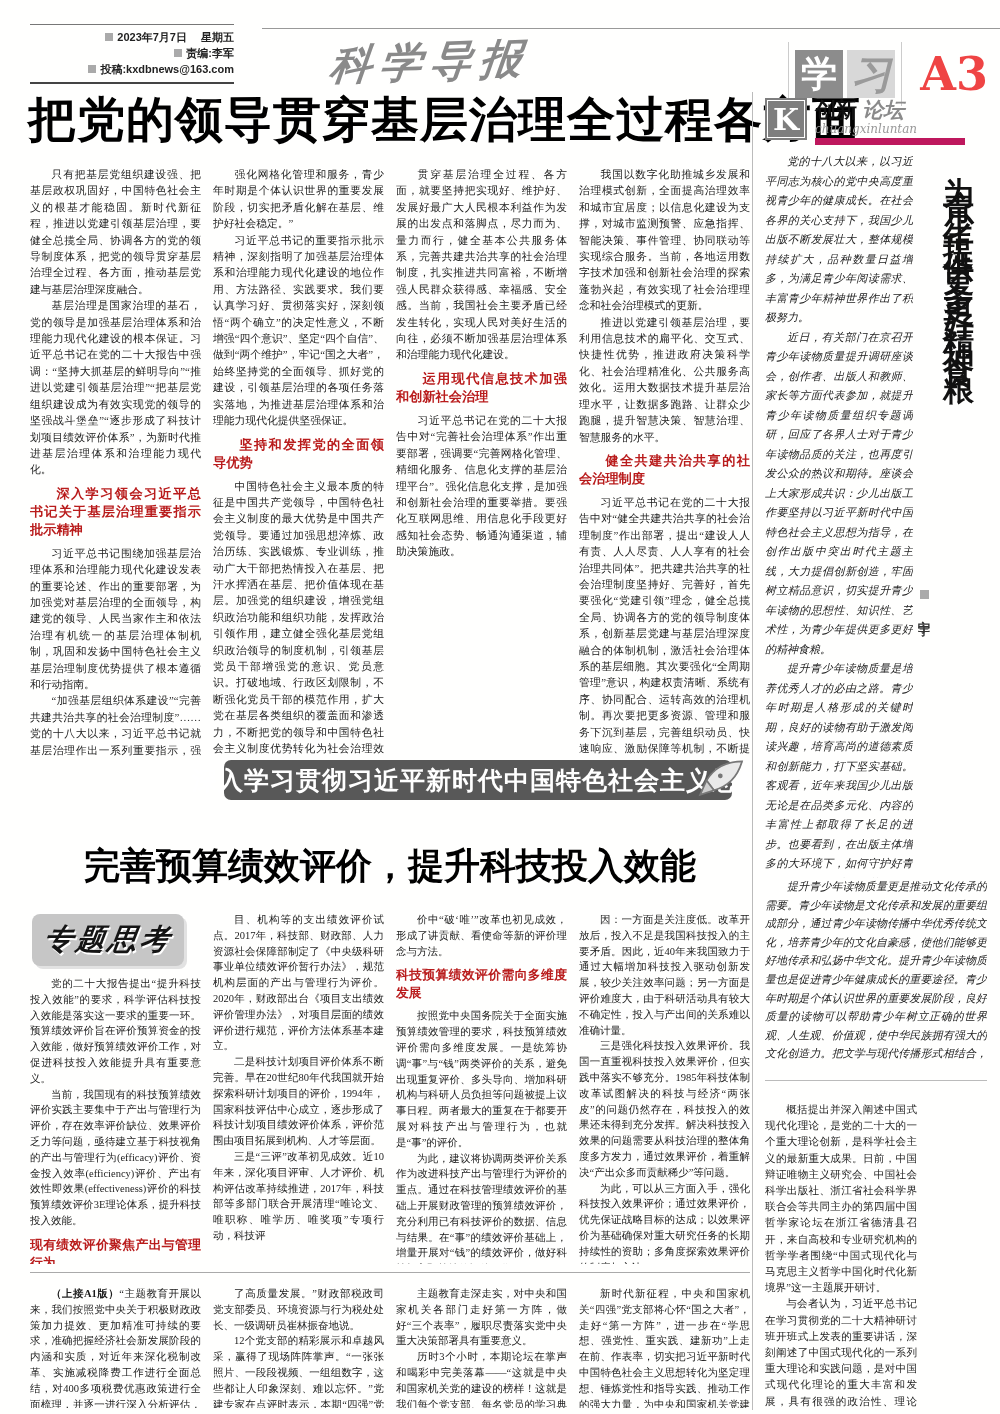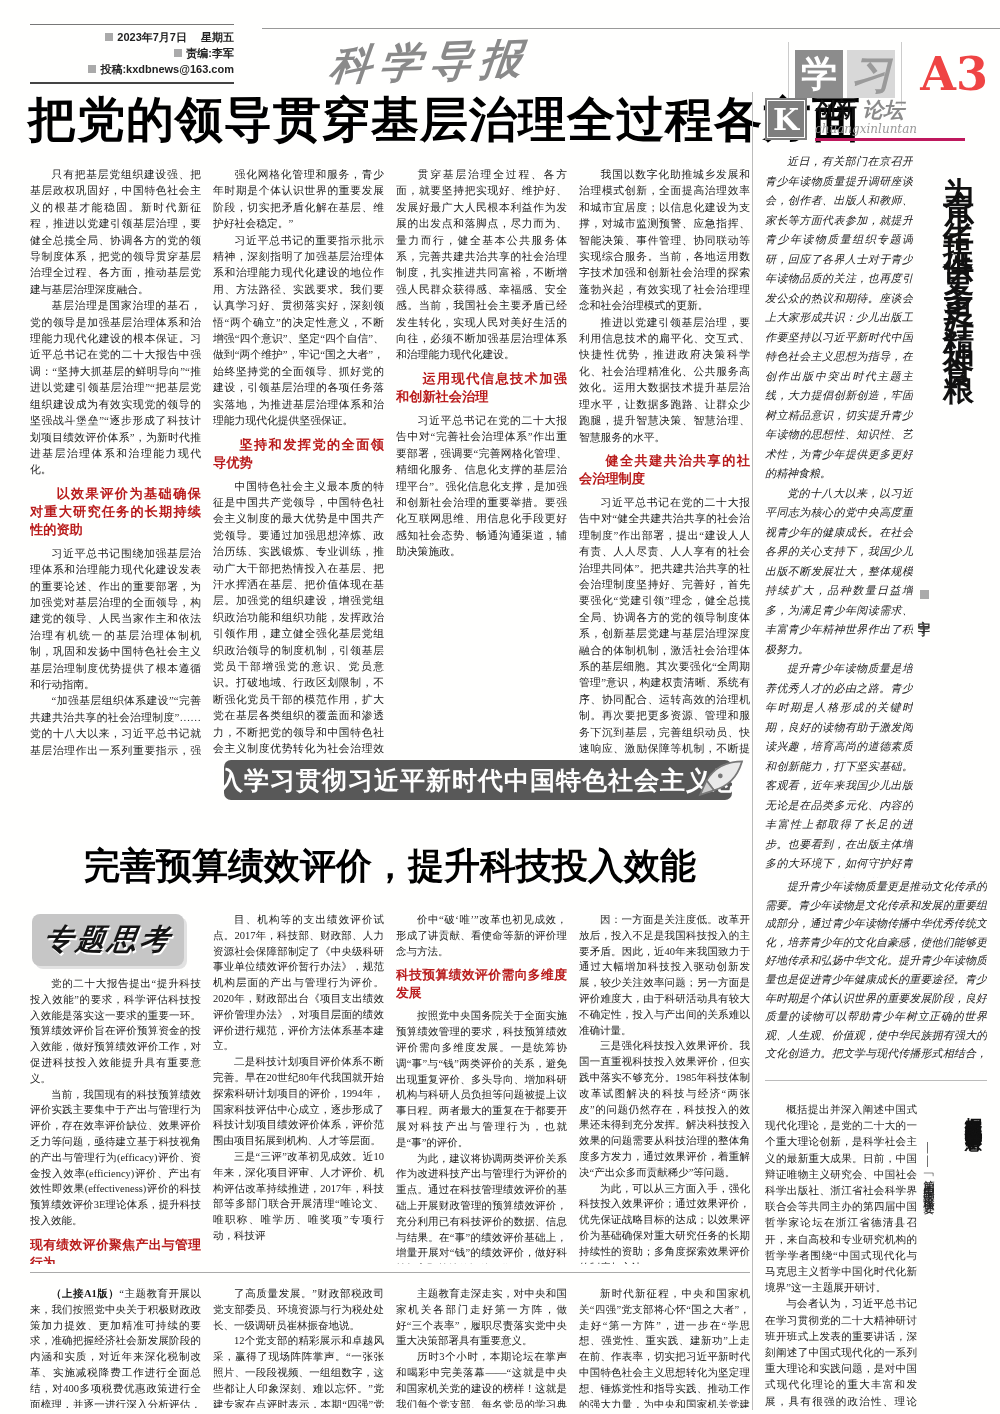--- a/index.html
+++ b/index.html
@@ -60,21 +60,21 @@
 
   
   .cont-cols{left:30px;top:1286px;width:720px;height:122px;font-size:10.5px;line-height:15.8px;}
 
   
   .vrule{position:absolute;left:752px;top:92px;width:1px;height:1318px;background:#bbb;}
   .forum{position:absolute;left:765px;top:98px;width:222px;display:flex;align-items:flex-start;}
   .k-box{width:42px;height:42px;background:#7e7e7e;color:#fff;display:flex;align-items:center;
          justify-content:center;font-family:"DejaVu Serif",serif;font-weight:bold;
          font-size:30px;box-shadow:inset 0 0 0 2px #7e7e7e, inset 0 0 0 3px #fff;}
-  .forum-right{margin-left:8px;border-bottom:3px solid #be185d;padding-bottom:2px;width:150px;}
+  .forum-right{margin-left:8px;border-bottom:7px solid #be185d;padding-bottom:2px;width:150px;}
   .forum-line1{font-size:21px;line-height:24px;white-space:nowrap;}
   .forum-bold{font-family:"Liberation Sans",sans-serif;font-weight:bold;color:#111;}
   .forum-script{font-family:"DejaVu Serif",serif;font-style:italic;font-weight:bold;color:#8a8a8a;}
   .forum-pinyin{font-family:"DejaVu Serif",serif;font-style:italic;font-size:12px;color:#999;
                 line-height:14px;}
 
   .sb1{position:absolute;left:765px;top:152px;width:222px;}
   .sb1-top{display:flex;height:726px;}
   .sb1-text{width:148px;overflow:hidden;text-align:justify;font-size:11px;line-height:19.5px;
             font-family:"DejaVu Serif",serif;font-style:italic;color:#222;}
@@ -86,21 +86,21 @@
   .vauthor{position:absolute;left:2px;top:438px;writing-mode:vertical-rl;
            font-family:"Liberation Sans",sans-serif;font-weight:bold;font-size:12px;color:#333;
            letter-spacing:3px;}
   .vauthor .sq{width:9px;height:9px;margin:0 0 5px 0;}
   .sb1-bottom{width:222px;height:186px;overflow:hidden;text-align:justify;font-size:11px;
               line-height:18.6px;font-family:"DejaVu Serif",serif;font-style:italic;color:#222;}
   .sb1-bottom .para{text-indent:2em;}
 
   .sb-divider{position:absolute;left:765px;top:1080px;width:222px;height:1px;background:#bbb;}
 
-  .sb2{position:absolute;left:765px;top:1102px;width:222px;height:306px;display:flex;}
+  .sb2{position:absolute;left:765px;top:1102px;width:222px;height:306px;display:flex;flex-direction:column;}
   .sb2-text{width:152px;overflow:hidden;text-align:justify;font-size:10.6px;line-height:16.2px;}
   .sb2-subcol{width:28px;position:relative;}
   .vsub2{position:absolute;left:4px;top:40px;writing-mode:vertical-rl;font-size:11.5px;
          letter-spacing:2px;color:#222;white-space:nowrap;}
   .sb2-titlecol{width:42px;position:relative;}
   .vtitle2{position:absolute;right:2px;top:2px;writing-mode:vertical-rl;
            font-family:"Liberation Sans",sans-serif;font-weight:bold;font-size:17px;
            letter-spacing:1px;color:#111;white-space:nowrap;}
 </style>
 </head>
@@ -132,21 +132,21 @@
     <div class="sect-box b2">习</div>
     <div class="sect-rail"></div>
     <div class="pageno">A3</div>
   </div>
 
   <div class="headline">把党的领导贯穿基层治理全过程各方面</div>
   <div class="cols main-cols">
     <div class="col">
         <p class="para">只有把基层党组织建设强、把基层政权巩固好，中国特色社会主义的根基才能稳固。新时代新征程，推进以党建引领基层治理，要健全总揽全局、协调各方的党的领导制度体系，把党的领导贯穿基层治理全过程、各方面，推动基层党建与基层治理深度融合。</p>
         <p class="para">基层治理是国家治理的基石，党的领导是加强基层治理体系和治理能力现代化建设的根本保证。习近平总书记在党的二十大报告中强调：“坚持大抓基层的鲜明导向”“推进以党建引领基层治理”“把基层党组织建设成为有效实现党的领导的坚强战斗堡垒”“逐步形成了科技计划项目绩效评价体系”，为新时代推进基层治理体系和治理能力现代化。</p>
-        <div class="subhead">以效果评价为基础确保对重大研究任务的长期持续性的资助</div>
+        <div class="subhead">深入学习领会习近平总书记关于基层治理重要指示批示精神</div>
         <p class="para">习近平总书记围绕加强基层治理体系和治理能力现代化建设发表的重要论述、作出的重要部署，为加强党对基层治理的全面领导，构建党的领导、人民当家作主和依法治理有机统一的基层治理体制机制，巩固和发扬中国特色社会主义基层治理制度优势提供了根本遵循和行动指南。</p>
         <p class="para">“加强基层组织体系建设”“完善共建共治共享的社会治理制度”……党的十八大以来，习近平总书记就基层治理作出一系列重要指示，强调要坚持和加强党的全面领导，把基层治理同基层党建结合起来，不断夯实党执政的组织基础，切实把党的领导落实到基层治理各领域各方面各环节，</p>
       </div>
     <div class="col">
         <p class="para">强化网格化管理和服务，青少年时期是个体认识世界的重要发展阶段，切实把矛盾化解在基层、维护好社会稳定。”</p>
         <p class="para">习近平总书记的重要指示批示精神，深刻指明了加强基层治理体系和治理能力现代化建设的地位作用、方法路径、实践要求。我们要认真学习好、贯彻落实好，深刻领悟“两个确立”的决定性意义，不断增强“四个意识”、坚定“四个自信”、做到“两个维护”，牢记“国之大者”，始终坚持党的全面领导、抓好党的建设，引领基层治理的各项任务落实落地，为推进基层治理体系和治理能力现代化提供坚强保证。</p>
         <div class="subhead">坚持和发挥党的全面领导优势</div>
         <p class="para">中国特色社会主义最本质的特征是中国共产党领导，中国特色社会主义制度的最大优势是中国共产党领导。要通过加强思想淬炼、政治历练、实践锻炼、专业训练，推动广大干部把热情投入在基层、把汗水挥洒在基层、把价值体现在基层。加强党的组织建设，增强党组织政治功能和组织功能，发挥政治引领作用，建立健全强化基层党组织政治领导的制度机制，引领基层党员干部增强党的意识、党员意识。打破地域、行政区划限制，不断强化党员干部的模范作用，扩大党在基层各类组织的覆盖面和渗透力，不断把党的领导和中国特色社会主义制度优势转化为社会治理效能，把基层党组织建设成为宣传党的主张、贯彻党的决定、领导基层治理、团结动员群众、推动改革发展的坚强战斗堡垒。</p>
       </div>
     <div class="col">
@@ -229,22 +229,22 @@
         <span class="forum-bold">创新</span>
         <span class="forum-script">论坛</span>
       </div>
       <div class="forum-pinyin">chuangxinluntan</div>
     </div>
   </div>
 
   <div class="sb1">
     <div class="sb1-top">
       <div class="sb1-text">
+          <p class="para">党的十八大以来，以习近平同志为核心的党中央高度重视青少年的健康成长。在社会各界的关心支持下，我国少儿出版不断发展壮大，整体规模持续扩大，品种数量日益增多，为满足青少年阅读需求、丰富青少年精神世界作出了积极努力。</p>
           <p class="para">近日，有关部门在京召开青少年读物质量提升调研座谈会，创作者、出版人和教师、家长等方面代表参加，就提升青少年读物质量组织专题调研，回应了各界人士对于青少年读物品质的关注，也再度引发公众的热议和期待。座谈会上大家形成共识：少儿出版工作要坚持以习近平新时代中国特色社会主义思想为指导，在创作出版中突出时代主题主线，大力提倡创新创造，牢固树立精品意识，切实提升青少年读物的思想性、知识性、艺术性，为青少年提供更多更好的精神食粮。</p>
-          <p class="para">党的十八大以来，以习近平同志为核心的党中央高度重视青少年的健康成长。在社会各界的关心支持下，我国少儿出版不断发展壮大，整体规模持续扩大，品种数量日益增多，为满足青少年阅读需求、丰富青少年精神世界作出了积极努力。</p>
           <p class="para">提升青少年读物质量是培养优秀人才的必由之路。青少年时期是人格形成的关键时期，良好的读物有助于激发阅读兴趣，培育高尚的道德素质和创新能力，打下坚实基础。客观看，近年来我国少儿出版无论是在品类多元化、内容的丰富性上都取得了长足的进步。也要看到，在出版主体增多的大环境下，如何守护好青少年读物的品质，事关出版行业的活力，读物的品质至关重要，创作和出版的政策引导、用心经营，才能行稳致远。</p>
         </div>
       <div class="sb1-titlecol">
         <div class="vtitle1">为青少年提供更多更好精神食粮</div>
         <div class="vauthor">
           <span class="sq"></span>
           <span>宁宇</span>
         </div>
       </div>
     </div>

